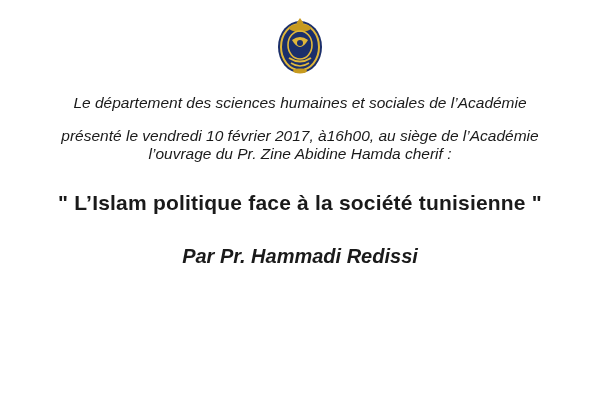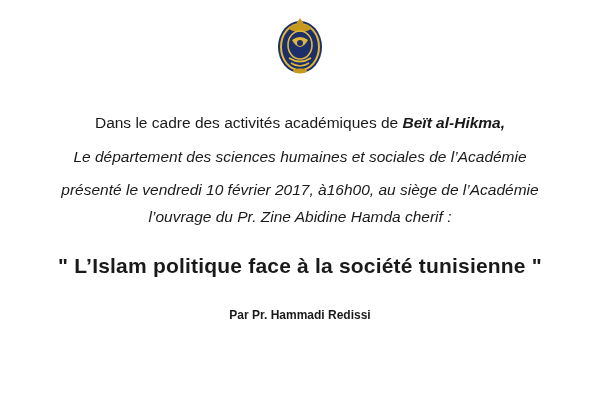--- a/index.html
+++ b/index.html
@@ -53,35 +53,35 @@
     font-style: italic;
     font-weight: 400;
   }
   .line-3 {
     margin-top: 15px;
     font-size: 15.5px;
     font-style: italic;
     font-weight: 400;
   }
   .line-4 {
-    margin-top: 9px;
     font-size: 15.5px;
     font-style: italic;
     font-weight: 400;
   }
   .title {
     margin-top: 28px;
     font-size: 21px;
     font-weight: 700;
     letter-spacing: 0.2px;
   }
   .author {
     margin-top: 30px;
-    font-size: 12px;
+    font-size: 20px;
     font-weight: 700;
+    font-style: italic;
   }
 </style>
 </head>
 <body>
 
 <div class="poster">
 
   <div class="logo-wrap">
     <svg width="64" height="64" viewBox="0 0 64 64" aria-hidden="true">
       <ellipse cx="32" cy="33" rx="22" ry="26" fill="#1b2f6b"></ellipse>
@@ -91,23 +91,20 @@
       <ellipse cx="32" cy="14" rx="11" ry="4" fill="#c79a1e"></ellipse>
       <ellipse cx="32" cy="31" rx="12" ry="14" fill="none" stroke="#e0b73a" stroke-width="1.6"></ellipse>
       <path d="M24 26 q8 -6 16 0 q-8 14 -16 0 z" fill="#e0b73a"></path>
       <circle cx="32" cy="29" r="3" fill="#1b2f6b"></circle>
       <path d="M21 44 q11 7 22 0" fill="none" stroke="#e0b73a" stroke-width="2"></path>
       <path d="M23 49 q9 6 18 0" fill="none" stroke="#e0b73a" stroke-width="1.6"></path>
       <ellipse cx="32" cy="57" rx="7" ry="2.4" fill="#c79a1e"></ellipse>
     </svg>
   </div>
 
-  <div class="line line-1">
-    <span>Dans le cadre des activités académiques de </span><span class="em">Beït al-Hikma,</span>
-  </div>
 
   <div class="line line-2">Le département des sciences humaines et sociales de l’Académie</div>
 
   <div class="line line-3">présenté  le vendredi 10 février 2017, à16h00, au siège de l’Académie</div>
 
   <div class="line line-4">l’ouvrage du Pr. Zine Abidine Hamda cherif :</div>
 
   <div class="line title">" L’Islam politique face à la société tunisienne "</div>
 
   <div class="line author">Par Pr. Hammadi Redissi</div>

